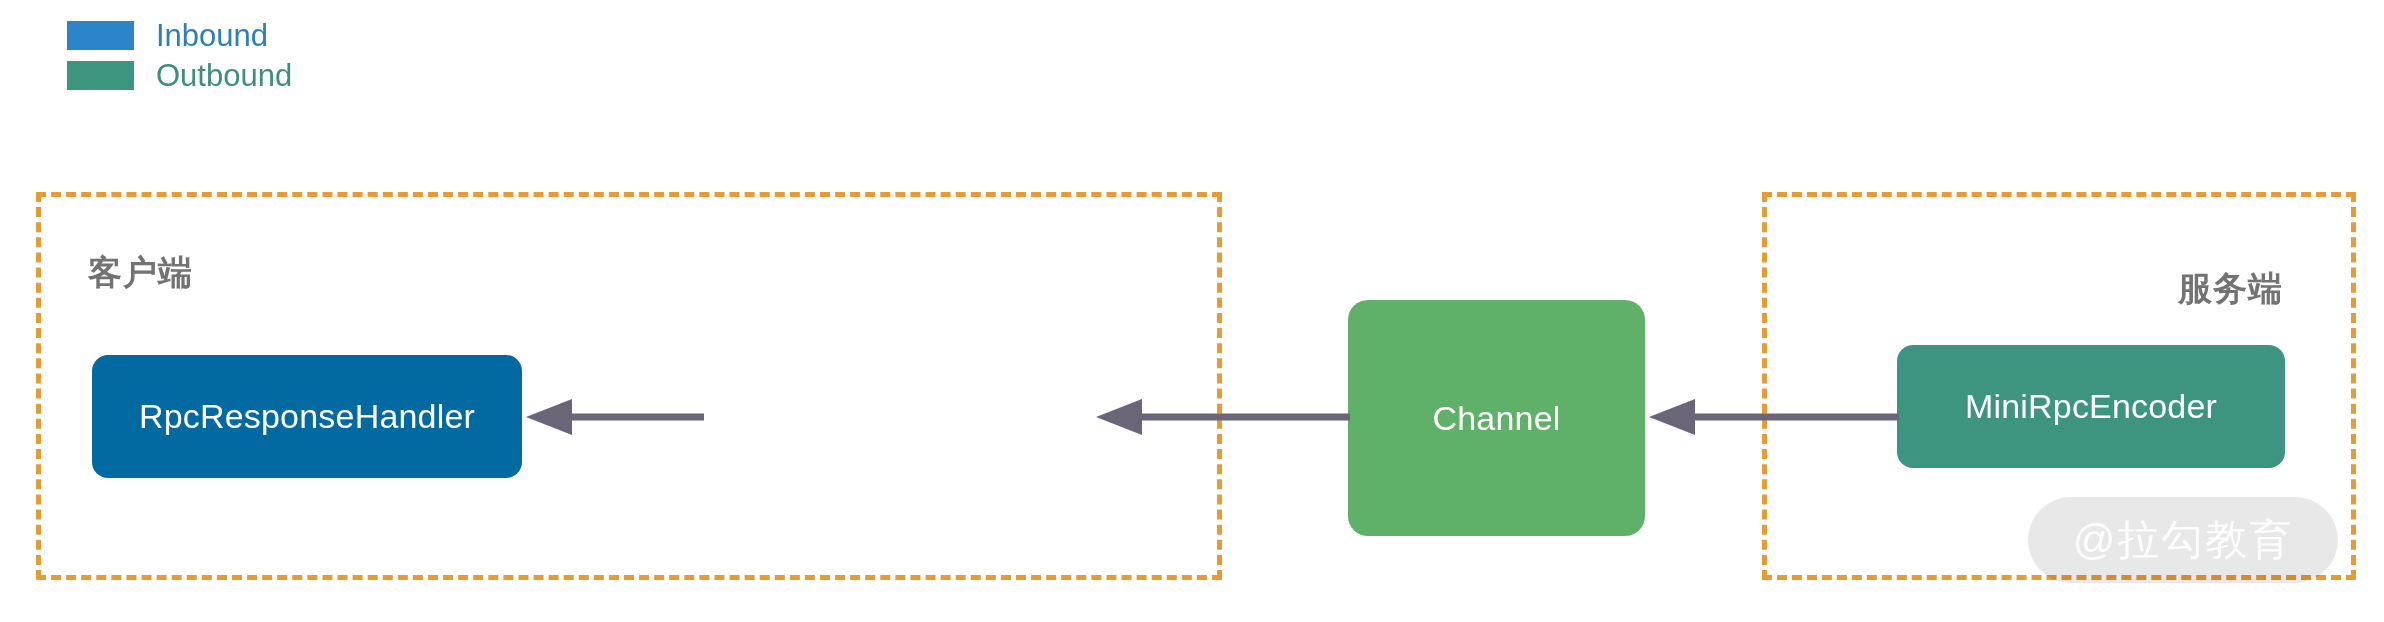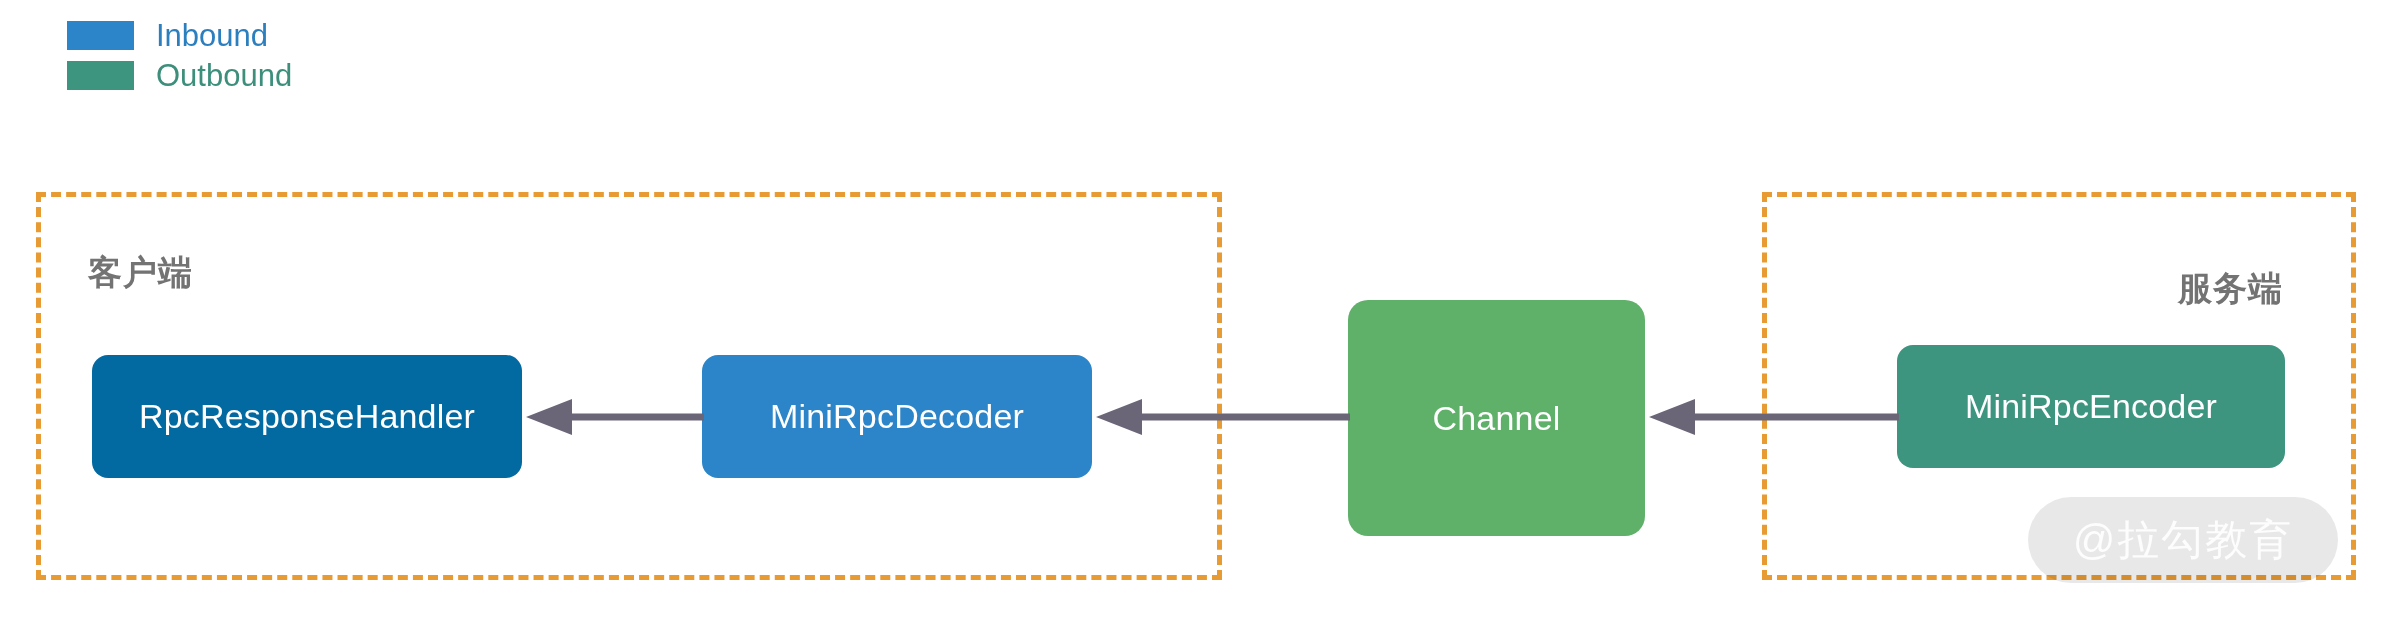--- a/index.html
+++ b/index.html
@@ -104,21 +104,20 @@
   </div>
 
   <div class="group-box" style="left:36px; top:192px; width:1186px; height:388px;"></div>
   <div class="group-label" style="left:88px; top:250px;">客户端</div>
 
   <div class="group-box" style="left:1762px; top:192px; width:594px; height:388px;"></div>
   <div class="group-label" style="left:2178px; top:266px;">服务端</div>
 
   <div class="node" style="left:92px; top:355px; width:430px; height:123px; background:#0369a1;">RpcResponseHandler</div>
 
-  <div class="node" style="left:702px; top:355px; width:390px; height:123px; background:#2B85C8;">MiniRpcDecoder</div>
 
   <div class="node" style="left:1348px; top:300px; width:297px; height:236px; background:#5FB069; border-radius:20px;">Channel</div>
 
   <div class="node" style="left:1897px; top:345px; width:388px; height:123px; background:#3D9580;">MiniRpcEncoder</div>
 
   <div class="arrow" style="left:522px; top:397px; width:182px;">
     <svg width="182" height="40" viewBox="0 0 182 40">
       <line x1="182" y1="20" x2="46" y2="20" stroke="#6A6577" stroke-width="7"></line>
       <polygon points="4,20 50,2 50,38" fill="#6A6577"></polygon>
     </svg>

